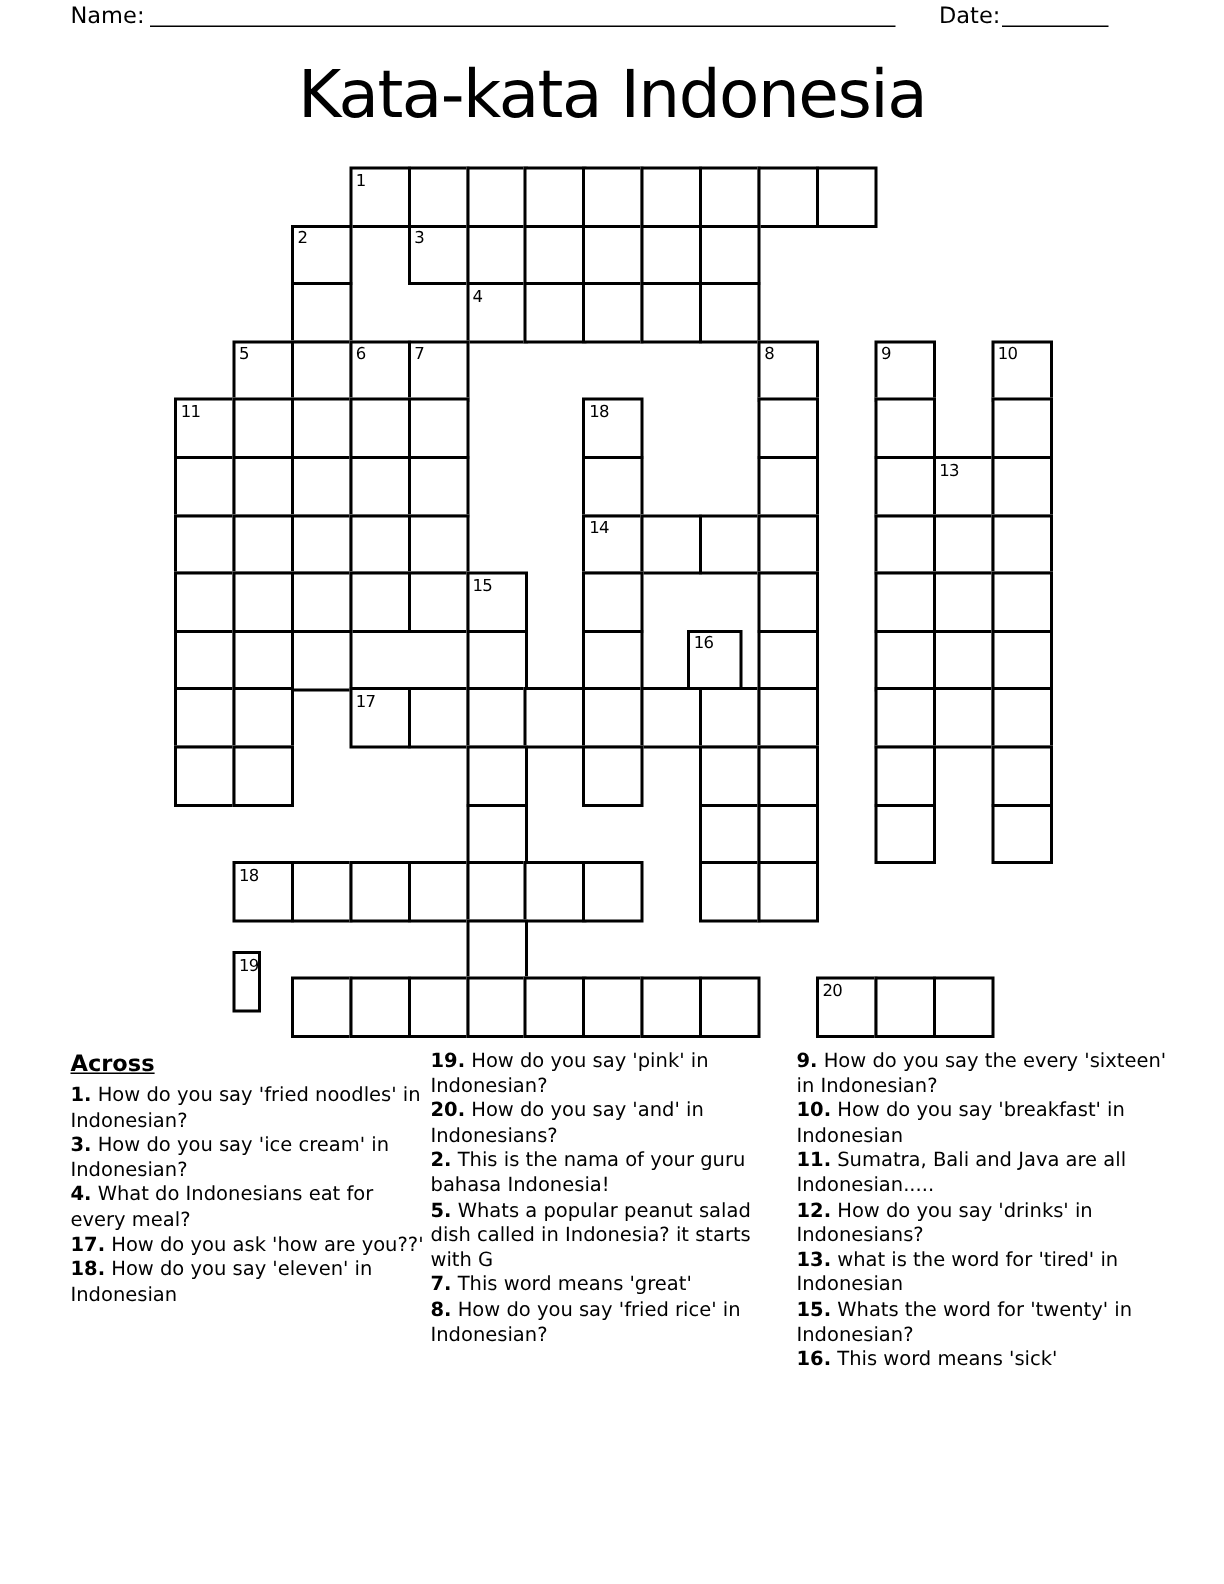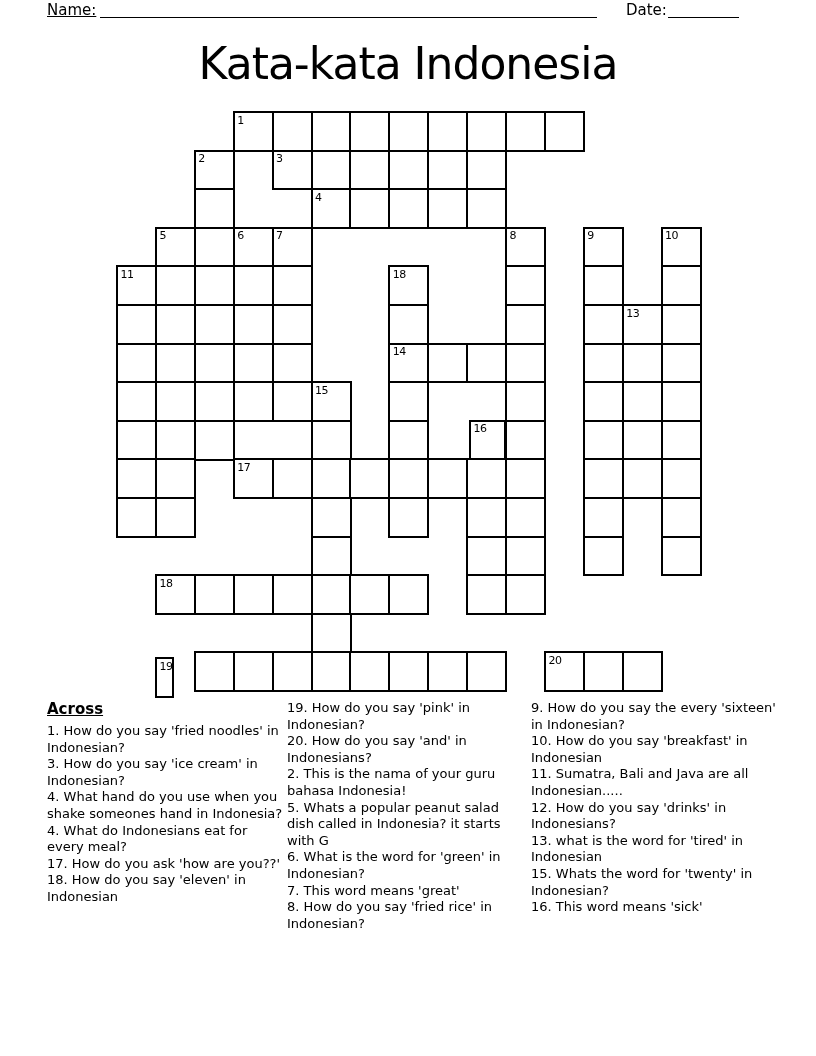--- a/index.html
+++ b/index.html
@@ -1,37 +1,37 @@
 <!DOCTYPE html>
 <html><head>
 <meta charset="utf-8">
 <style>
   html,body{margin:0;padding:0;background:#fff;}
   .page{position:relative;width:816px;height:1056px;background:#ffffff;overflow:hidden;
         font-family:"DejaVu Sans",sans-serif;color:#000;}
   .hdr-label{position:absolute;top:1px;font-size:15px;line-height:18px;}
-  #name-label{left:47px;text-decoration:underline;}
+  #name-label{left:47px;}
   #date-label{left:626px;}
   .hdr-line{position:absolute;top:2px;height:15px;border-bottom:1.7px solid #000;}
   #name-line{left:100px;width:497px;}
   #date-line{left:668px;width:71px;}
   .title{position:absolute;left:0;top:40px;width:816px;text-align:center;
          font-size:44px;line-height:48px;letter-spacing:-1px;font-weight:400;}
   .grid{position:absolute;left:0;top:0;}
   .cell{position:absolute;box-sizing:border-box;border:2.3px solid #000;background:#fff;}
   .cellnum{position:absolute;left:2.5px;top:1.5px;font-size:11px;line-height:12px;letter-spacing:-0.5px;}
   .clue-col{position:absolute;top:700px;font-size:13px;line-height:16.6px;}
   #clue-col-0{left:47px;width:240px;}
   #clue-col-1{left:287px;width:240px;}
   #clue-col-2{left:531px;width:250px;}
   .clue-heading{font-size:15px;line-height:18px;font-weight:bold;text-decoration:underline;
                 margin:0 0 5px 0;}
   .clue-heading.inflow{margin-top:2px;}
   .clue{margin:0;padding:0;}
-  .cn{font-weight:normal;}
+  .cn{font-weight:bold;}
 </style>
 </head>
 <body>
 
 <div class="page">
 
   <div class="hdr-label" id="name-label">Name:</div>
   <div class="hdr-line" id="name-line"></div>
 
   <div class="hdr-label" id="date-label">Date:</div>
@@ -139,21 +139,21 @@
       <div class="cell" style="left: 388.3px; top: 381.2px; width: 41.2px; height: 40.9px;"></div>
       <div class="cell" style="left: 505px; top: 381.2px; width: 41.2px; height: 40.9px;"></div>
       <div class="cell" style="left: 582.8px; top: 381.2px; width: 41.2px; height: 40.9px;"></div>
       <div class="cell" style="left: 621.7px; top: 381.2px; width: 41.2px; height: 40.9px;"></div>
       <div class="cell" style="left: 660.6px; top: 381.2px; width: 41.2px; height: 40.9px;"></div>
       <div class="cell" style="left: 116px; top: 419.8px; width: 41.2px; height: 40.9px;"></div>
       <div class="cell" style="left: 154.9px; top: 419.8px; width: 41.2px; height: 40.9px;"></div>
       <div class="cell" style="left: 193.8px; top: 419.8px; width: 41.2px; height: 40.9px;"></div>
       <div class="cell" style="left: 310.5px; top: 419.8px; width: 41.2px; height: 40.9px;"></div>
       <div class="cell" style="left: 388.3px; top: 419.8px; width: 41.2px; height: 40.9px;"></div>
-      <div class="cell" style="left: 469px; top: 419.8px; width: 37px; height: 40.9px; padding-left: 20px;">
+      <div class="cell" style="left: 458px; top: 419.8px; width: 37px; height: 40.9px; padding-left: 20px;">
         <span class="cellnum">16</span>
       </div>
       <div class="cell" style="left: 505px; top: 419.8px; width: 41.2px; height: 40.9px;"></div>
       <div class="cell" style="left: 582.8px; top: 419.8px; width: 41.2px; height: 40.9px;"></div>
       <div class="cell" style="left: 621.7px; top: 419.8px; width: 41.2px; height: 40.9px;"></div>
       <div class="cell" style="left: 660.6px; top: 419.8px; width: 41.2px; height: 40.9px;"></div>
       <div class="cell" style="left: 116px; top: 458.4px; width: 41.2px; height: 40.9px;"></div>
       <div class="cell" style="left: 154.9px; top: 458.4px; width: 41.2px; height: 40.9px;"></div>
       <div class="cell" style="left: 232.7px; top: 458.4px; width: 41.2px; height: 40.9px;">
         <span class="cellnum">17</span>
@@ -186,21 +186,21 @@
       </div>
       <div class="cell" style="left: 193.8px; top: 574.2px; width: 41.2px; height: 40.9px;"></div>
       <div class="cell" style="left: 232.7px; top: 574.2px; width: 41.2px; height: 40.9px;"></div>
       <div class="cell" style="left: 271.6px; top: 574.2px; width: 41.2px; height: 40.9px;"></div>
       <div class="cell" style="left: 310.5px; top: 574.2px; width: 41.2px; height: 40.9px;"></div>
       <div class="cell" style="left: 349.4px; top: 574.2px; width: 41.2px; height: 40.9px;"></div>
       <div class="cell" style="left: 388.3px; top: 574.2px; width: 41.2px; height: 40.9px;"></div>
       <div class="cell" style="left: 466.1px; top: 574.2px; width: 41.2px; height: 40.9px;"></div>
       <div class="cell" style="left: 505px; top: 574.2px; width: 41.2px; height: 40.9px;"></div>
       <div class="cell" style="left: 310.5px; top: 612.8px; width: 41.2px; height: 40.9px;"></div>
-      <div class="cell" style="left: 154.9px; top: 657px; width: 19px; height: 40.9px;">
+      <div class="cell" style="left: 154.9px; top: 634px; width: 19px; height: 40.9px;">
         <span class="cellnum">19</span>
       </div>
       <div class="cell" style="left: 193.8px; top: 651.4px; width: 41.2px; height: 40.9px;"></div>
       <div class="cell" style="left: 232.7px; top: 651.4px; width: 41.2px; height: 40.9px;"></div>
       <div class="cell" style="left: 271.6px; top: 651.4px; width: 41.2px; height: 40.9px;"></div>
       <div class="cell" style="left: 310.5px; top: 651.4px; width: 41.2px; height: 40.9px;"></div>
       <div class="cell" style="left: 349.4px; top: 651.4px; width: 41.2px; height: 40.9px;"></div>
       <div class="cell" style="left: 388.3px; top: 651.4px; width: 41.2px; height: 40.9px;"></div>
       <div class="cell" style="left: 427.2px; top: 651.4px; width: 41.2px; height: 40.9px;"></div>
       <div class="cell" style="left: 466.1px; top: 651.4px; width: 41.2px; height: 40.9px;"></div>
@@ -208,31 +208,29 @@
         <span class="cellnum">20</span>
       </div>
       <div class="cell" style="left: 582.8px; top: 651.4px; width: 41.2px; height: 40.9px;"></div>
       <div class="cell" style="left: 621.7px; top: 651.4px; width: 41.2px; height: 40.9px;"></div>
     </div>
 
   <div class="clue-col" id="clue-col-0">
       <div class="clue-heading">Across</div>
       <p class="clue"><span class="cn">1.</span><span> How do you say 'fried noodles' in Indonesian?</span></p>
       <p class="clue"><span class="cn">3.</span><span> How do you say 'ice cream' in Indonesian?</span></p>
-      <p class="clue"><span class="cn">4.</span><span> What hand do you use when you shake someones hand in Indonesia?</span></p>
       <p class="clue"><span class="cn">4.</span><span> What do Indonesians eat for every meal?</span></p>
       <p class="clue"><span class="cn">17.</span><span> How do you ask 'how are you??'</span></p>
       <p class="clue"><span class="cn">18.</span><span> How do you say 'eleven' in Indonesian</span></p>
     </div>
   <div class="clue-col" id="clue-col-1">
       <p class="clue"><span class="cn">19.</span><span> How do you say 'pink' in Indonesian?</span></p>
       <p class="clue"><span class="cn">20.</span><span> How do you say 'and' in Indonesians?</span></p>
       <p class="clue"><span class="cn">2.</span><span> This is the nama of your guru bahasa Indonesia!</span></p>
       <p class="clue"><span class="cn">5.</span><span> Whats a popular peanut salad dish called in Indonesia? it starts with G</span></p>
-      <p class="clue"><span class="cn">6.</span><span> What is the word for 'green' in Indonesian?</span></p>
       <p class="clue"><span class="cn">7.</span><span> This word means 'great'</span></p>
       <p class="clue"><span class="cn">8.</span><span> How do you say 'fried rice' in Indonesian?</span></p>
     </div>
   <div class="clue-col" id="clue-col-2">
       <p class="clue"><span class="cn">9.</span><span> How do you say the every 'sixteen' in Indonesian?</span></p>
       <p class="clue"><span class="cn">10.</span><span> How do you say 'breakfast' in Indonesian</span></p>
       <p class="clue"><span class="cn">11.</span><span> Sumatra, Bali and Java are all Indonesian.....</span></p>
       <p class="clue"><span class="cn">12.</span><span> How do you say 'drinks' in Indonesians?</span></p>
       <p class="clue"><span class="cn">13.</span><span> what is the word for 'tired' in Indonesian</span></p>
       <p class="clue"><span class="cn">15.</span><span> Whats the word for 'twenty' in Indonesian?</span></p>

